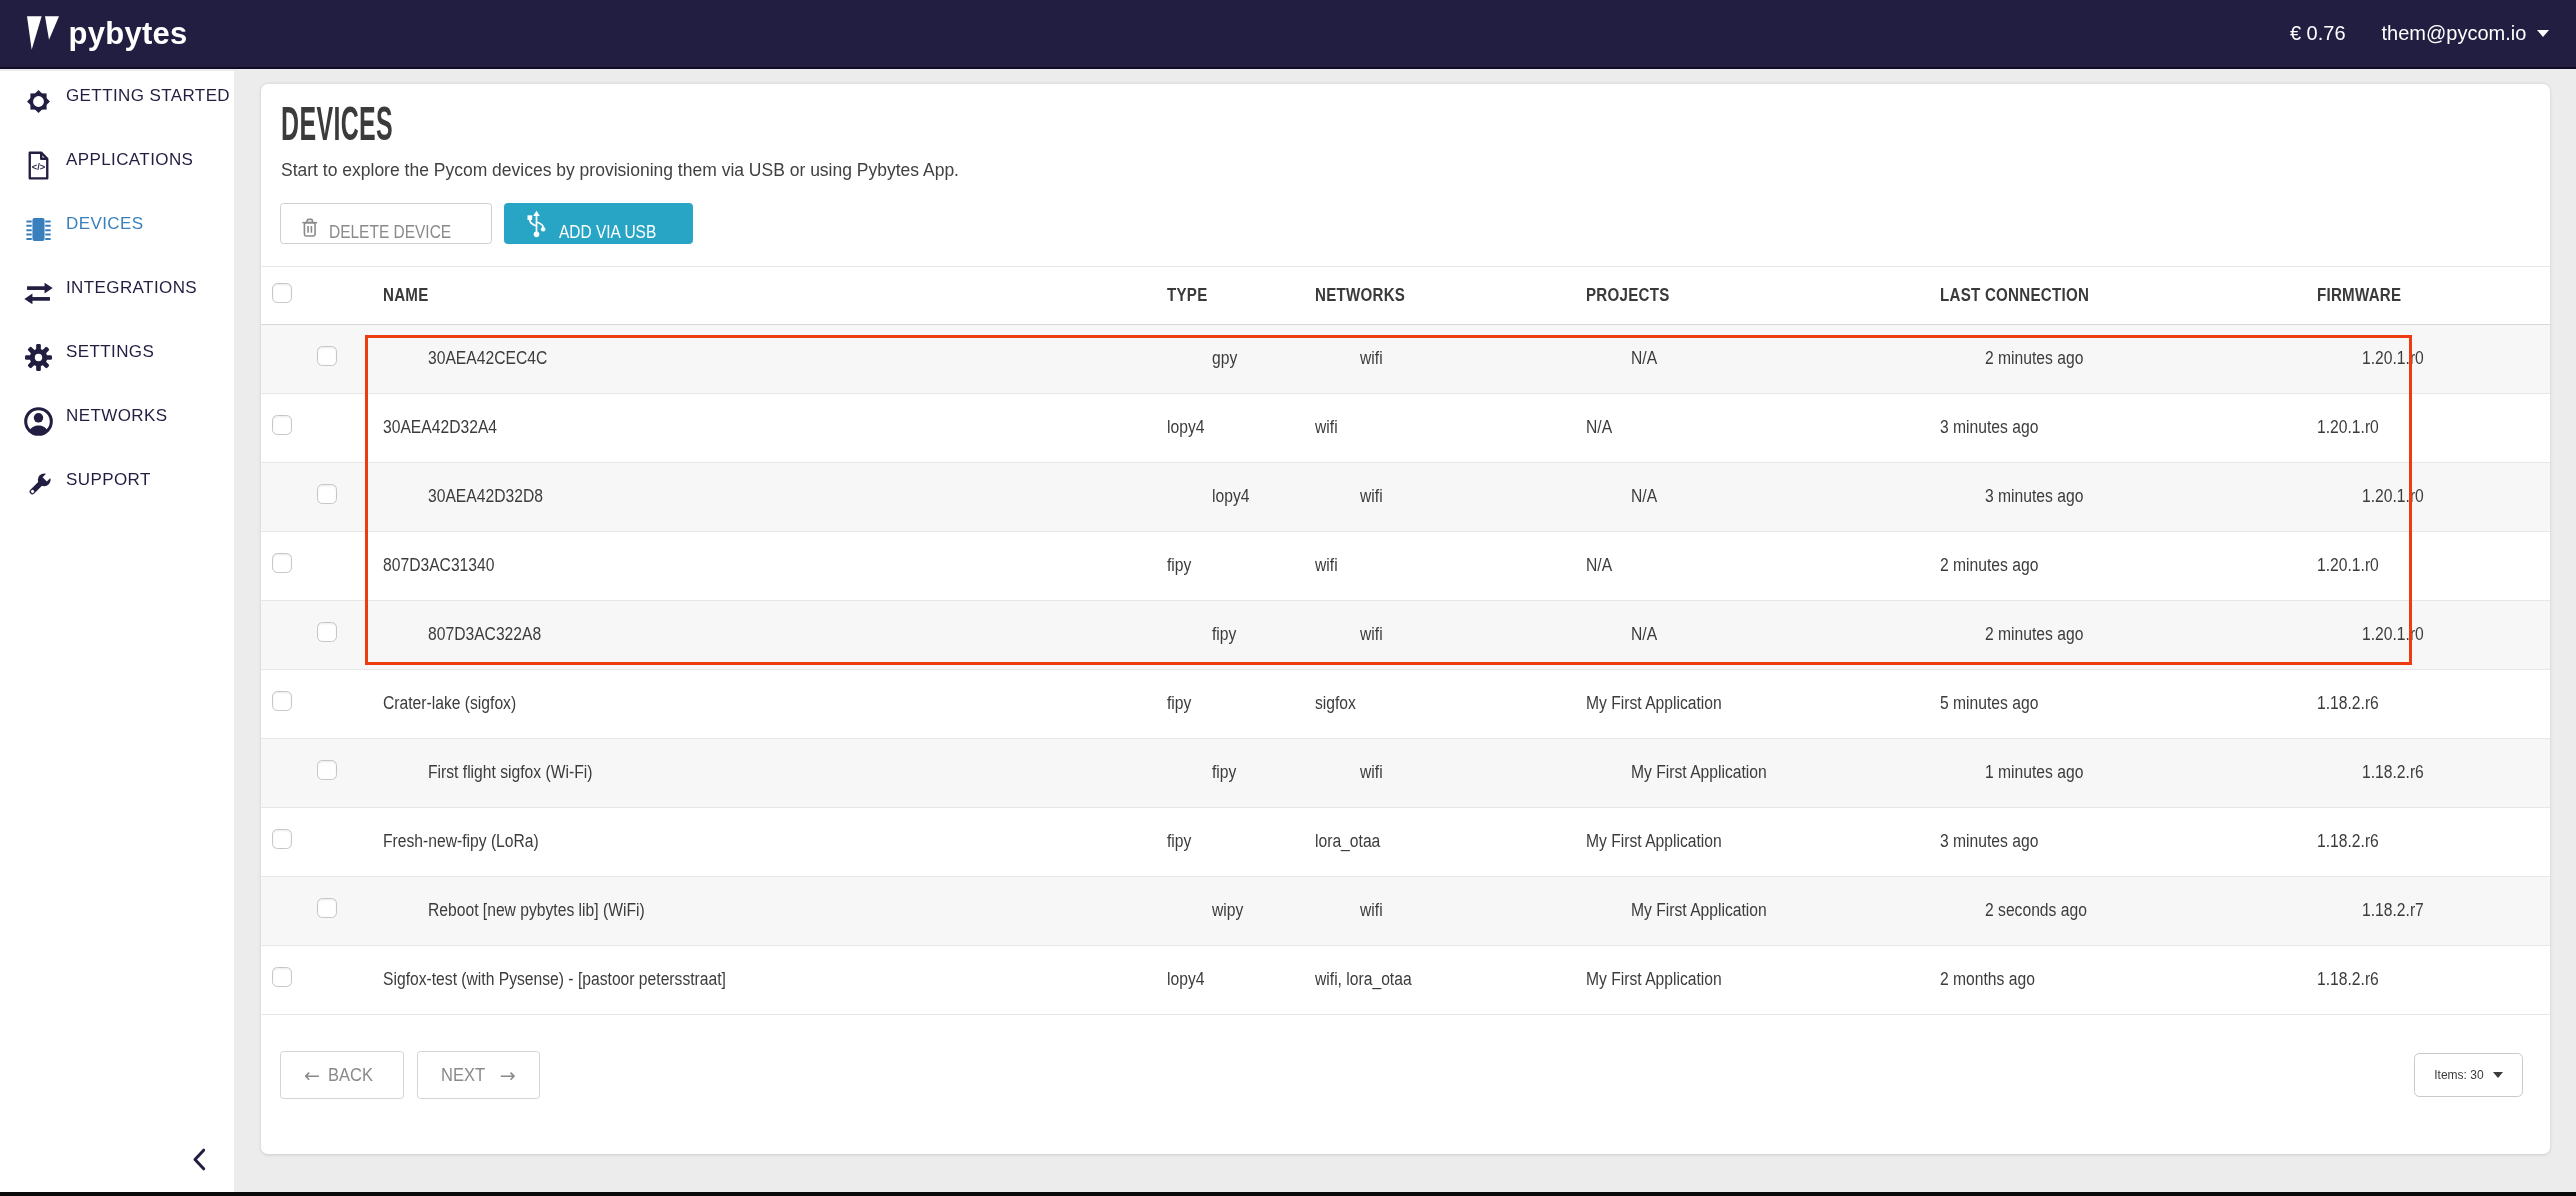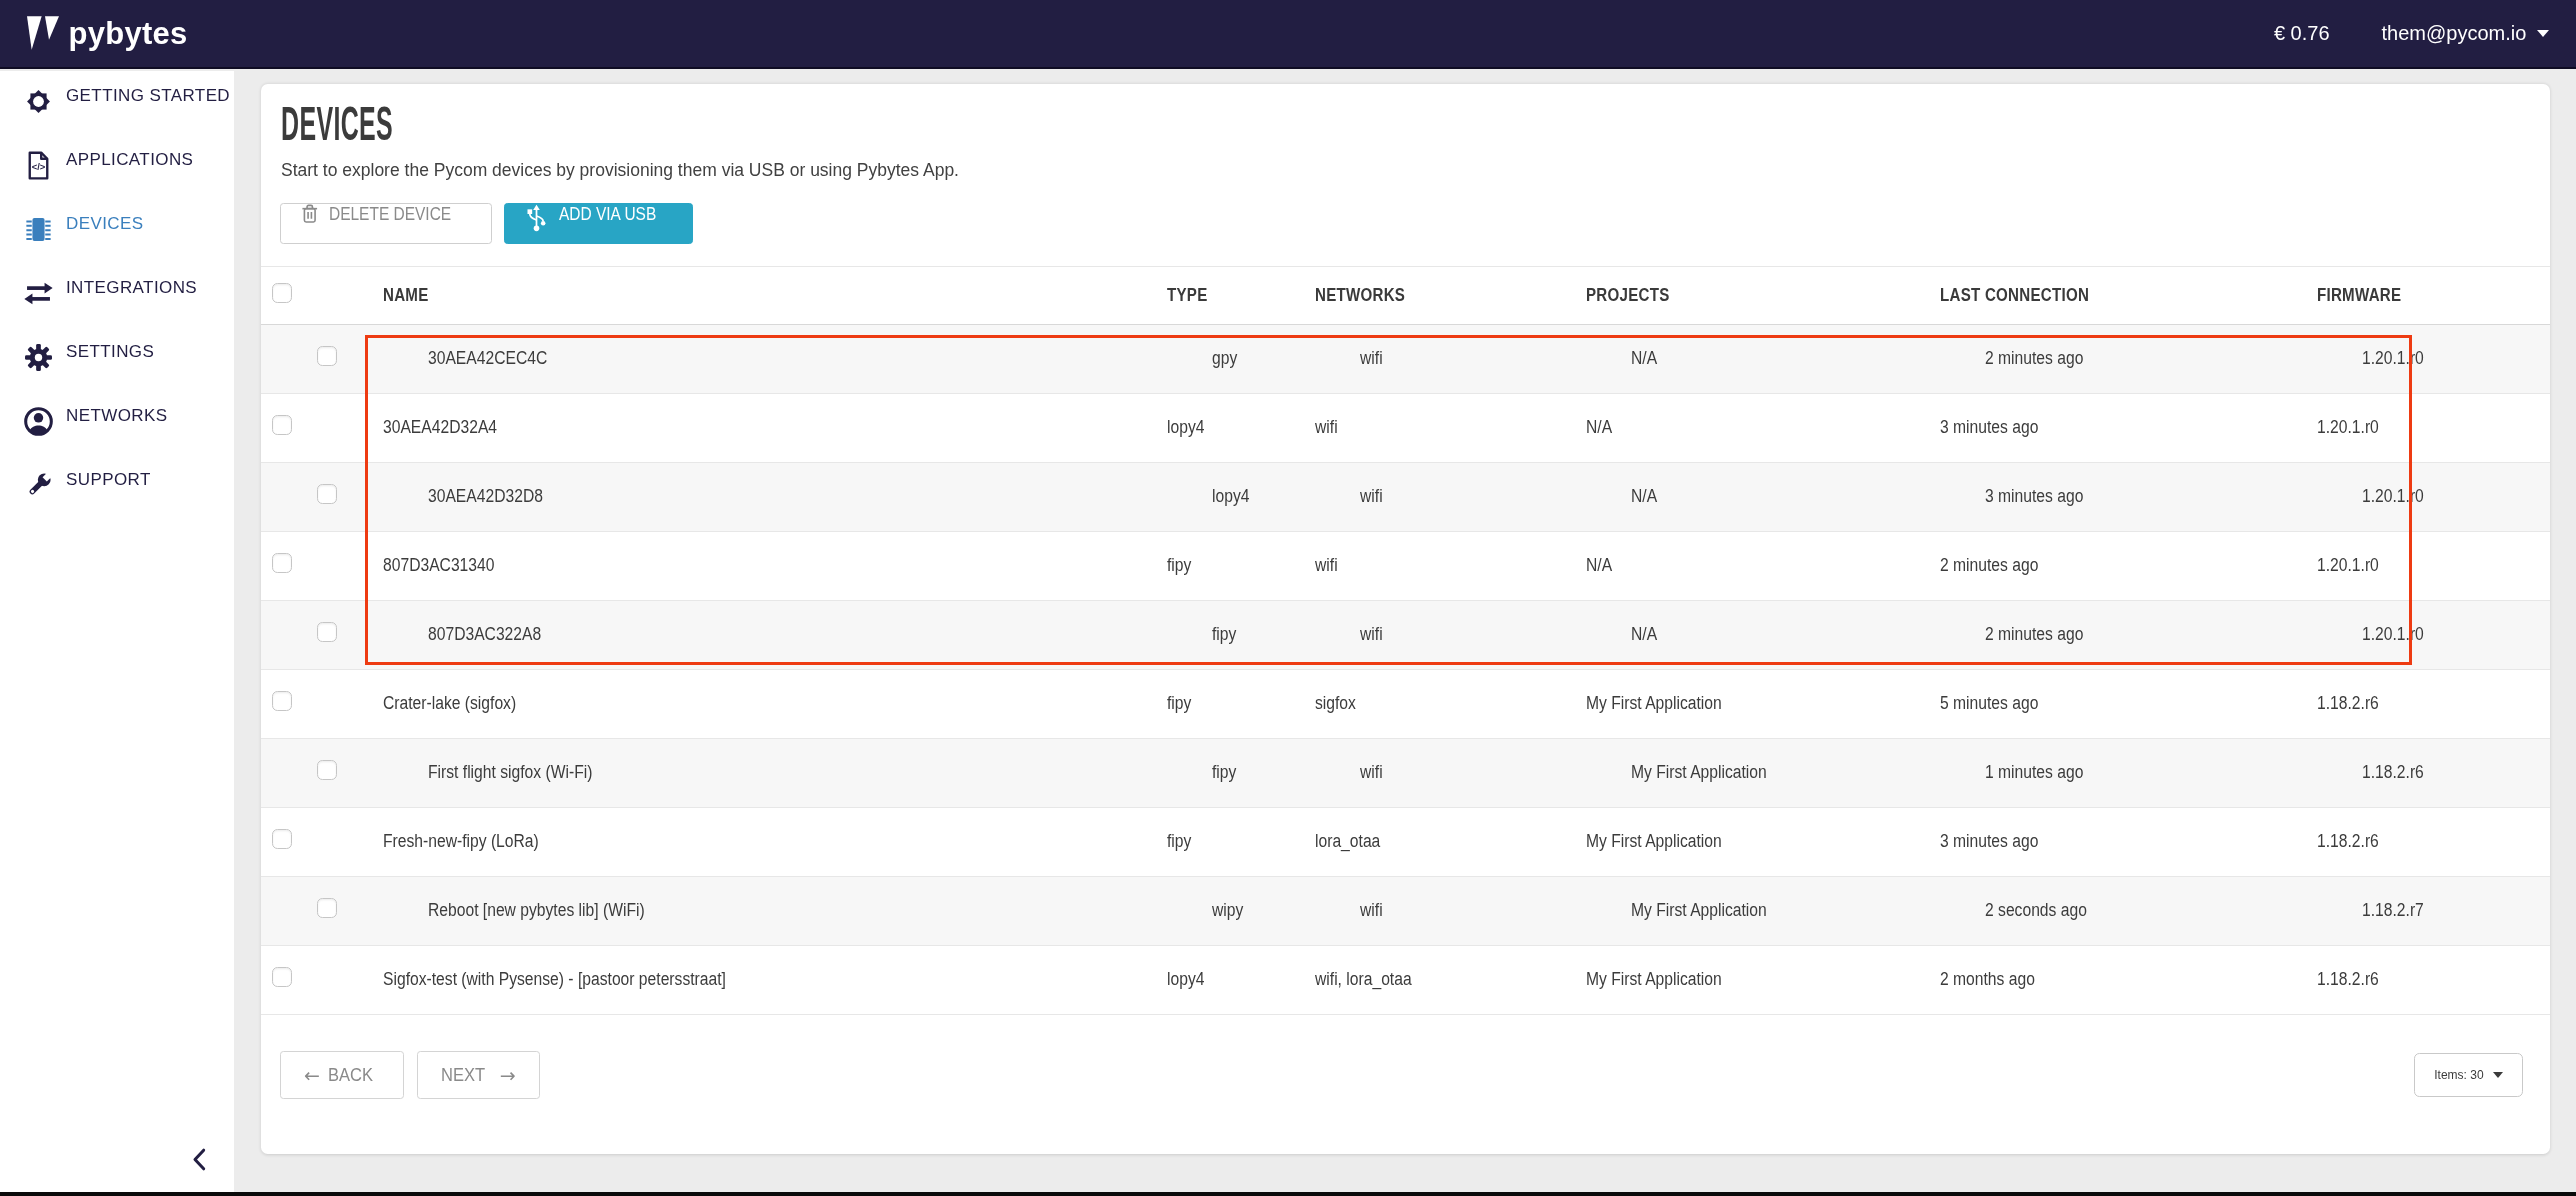--- a/index.html
+++ b/index.html
@@ -17,21 +17,21 @@
   *{margin:0;padding:0;box-sizing:border-box;}
   html,body{width:2576px;height:1196px;}
   body{font-family:"Liberation Sans",sans-serif;background:var(--page-bg);overflow:hidden;}
   .screen{position:relative;width:2576px;height:1196px;background:var(--page-bg);}
 
   
   .topbar{position:absolute;left:0;top:0;width:100%;height:69px;background:var(--navy);
     border-bottom:2px solid #0f0c23;display:flex;align-items:center;padding:0 27px;color:#fff;}
   .brand{display:flex;align-items:center;gap:9.4px;cursor:pointer;}
   .brand .logo-text{font-size:31px;font-weight:700;letter-spacing:0.3px;}
-  .topbar-right{margin-left:auto;display:flex;align-items:flex-start;gap:52px;}
+  .topbar-right{margin-left:auto;display:flex;align-items:flex-start;gap:36px;}
   .balance{font-size:20px;}
   .user-menu{display:flex;align-items:center;gap:10.7px;font-size:20px;cursor:pointer;}
   .caret-down{width:0;height:0;border-left:6px solid transparent;border-right:6px solid transparent;border-top:7.4px solid #fff;}
 
   
   .sidebar{position:absolute;left:0;top:71px;width:234px;height:1121px;background:#fff;}
   .side-list{list-style:none;padding-top:14.8px;}
   .side-item{height:64px;display:flex;gap:12px;padding-left:23px;cursor:pointer;color:var(--navy);}
   .side-item .icon{width:31px;height:31px;flex:0 0 31px;display:flex;align-items:center;justify-content:center;color:var(--navy);}
   .side-item .lbl{font-size:17px;letter-spacing:0.4px;color:var(--navy);white-space:nowrap;}
@@ -39,21 +39,21 @@
   .side-item.active .icon{color:var(--blue);}
   .collapse-btn{position:absolute;right:24px;bottom:17.5px;width:23px;height:29.5px;color:var(--navy);cursor:pointer;display:flex;align-items:center;justify-content:center;}
 
   
   .card{position:absolute;left:261px;top:84px;width:2289px;height:1070px;background:#fff;
     border-radius:6.7px;box-shadow:0 0.7px 3.4px rgba(0,0,0,.14);}
   .page-title{margin:15.4px 0 0 20px;font-size:48px;font-weight:700;color:#3b3b3b;line-height:1.05;}
   .cond{display:inline-block;transform:scaleX(.52);transform-origin:left center;letter-spacing:0.7px;white-space:nowrap;}
   .page-sub{margin:10.7px 0 0 20px;font-size:17.5px;color:#414141;}
   .toolbar{margin:21.5px 0 0 19px;display:flex;gap:12px;}
-  .btn{display:inline-flex;align-items:flex-start;gap:10.7px;height:41px;padding:0 20px;border-radius:3.4px;
+  .btn{display:inline-flex;align-items:flex-end;gap:10.7px;height:41px;padding:0 20px;border-radius:3.4px;
     font-size:18px;cursor:pointer;user-select:none;}
   .btn .cnd{transform:scaleX(.86);}
   .btn-outline{background:#fff;border:0.7px solid #cfcfcf;color:var(--gray-text);}
   .btn-teal{background:var(--teal);border:0.7px solid var(--teal);color:#fff;}
 
   .cnd{display:inline-block;transform:scaleX(.87);transform-origin:left center;white-space:nowrap;}
 
   
   .table-wrap{position:relative;margin-top:22px;border-top:0.7px solid var(--line);}
   .tr{display:grid;grid-template-columns:122px 784px 148px 271px 354px 377px 233px;align-items:center;}

